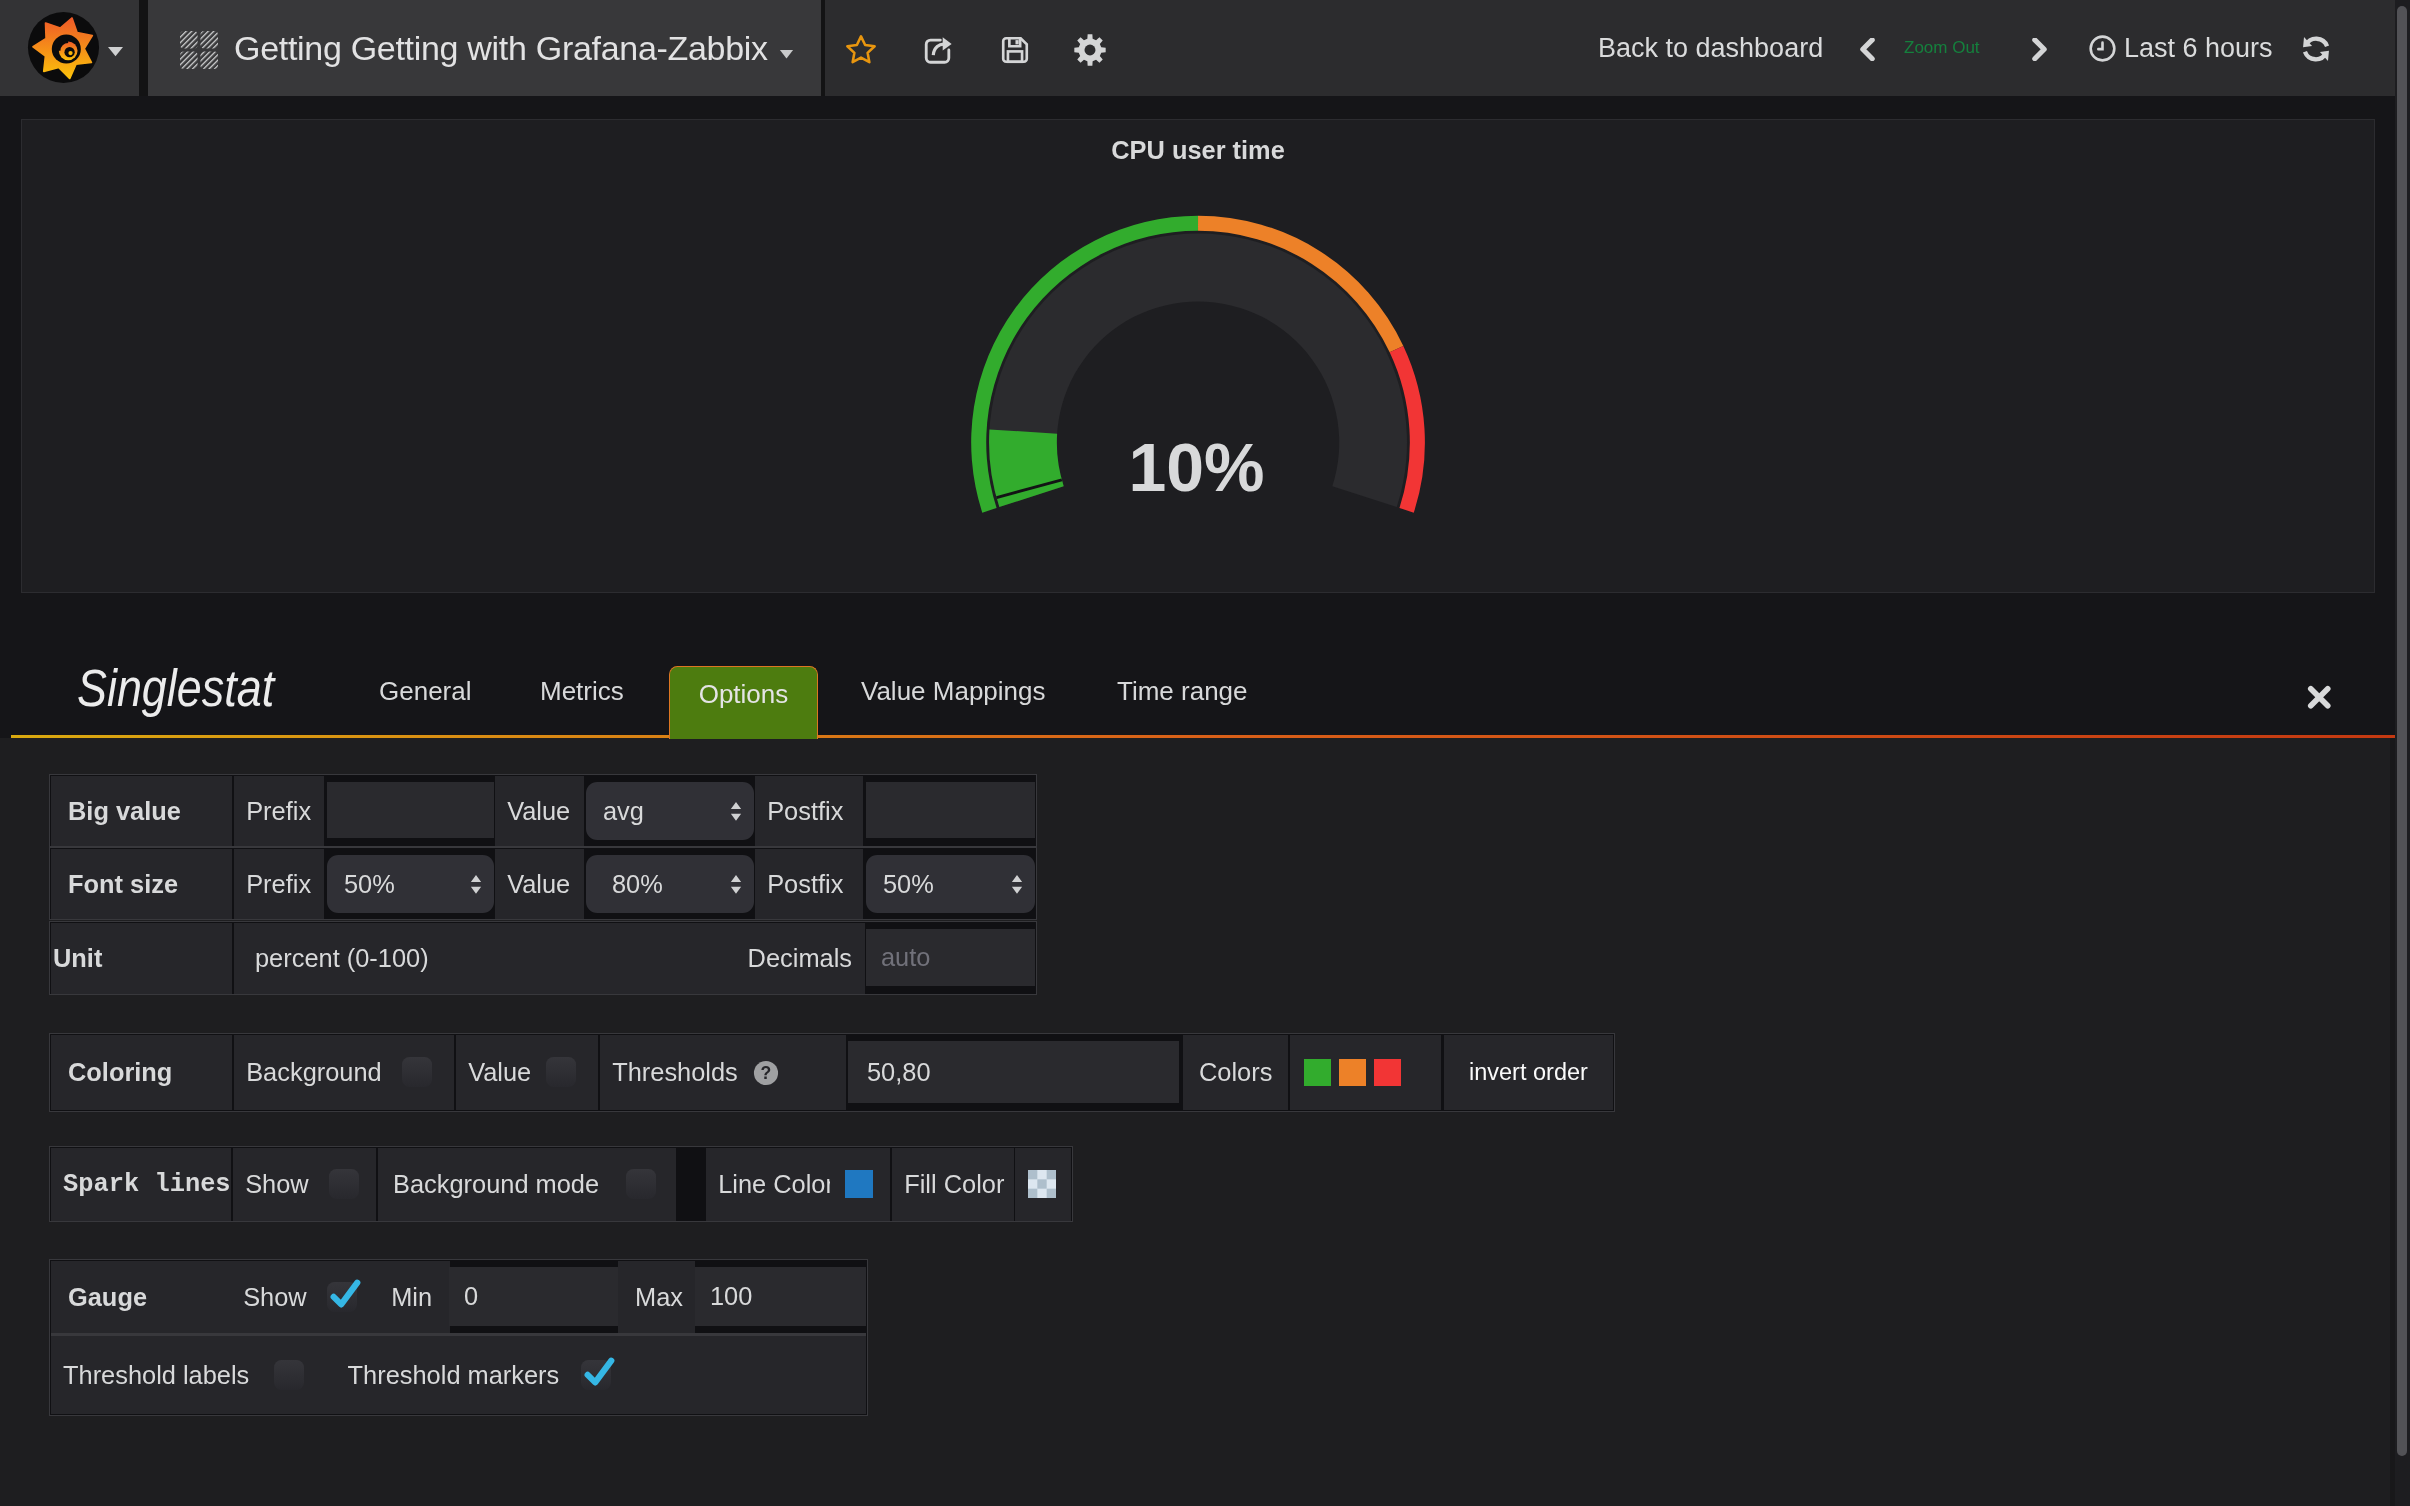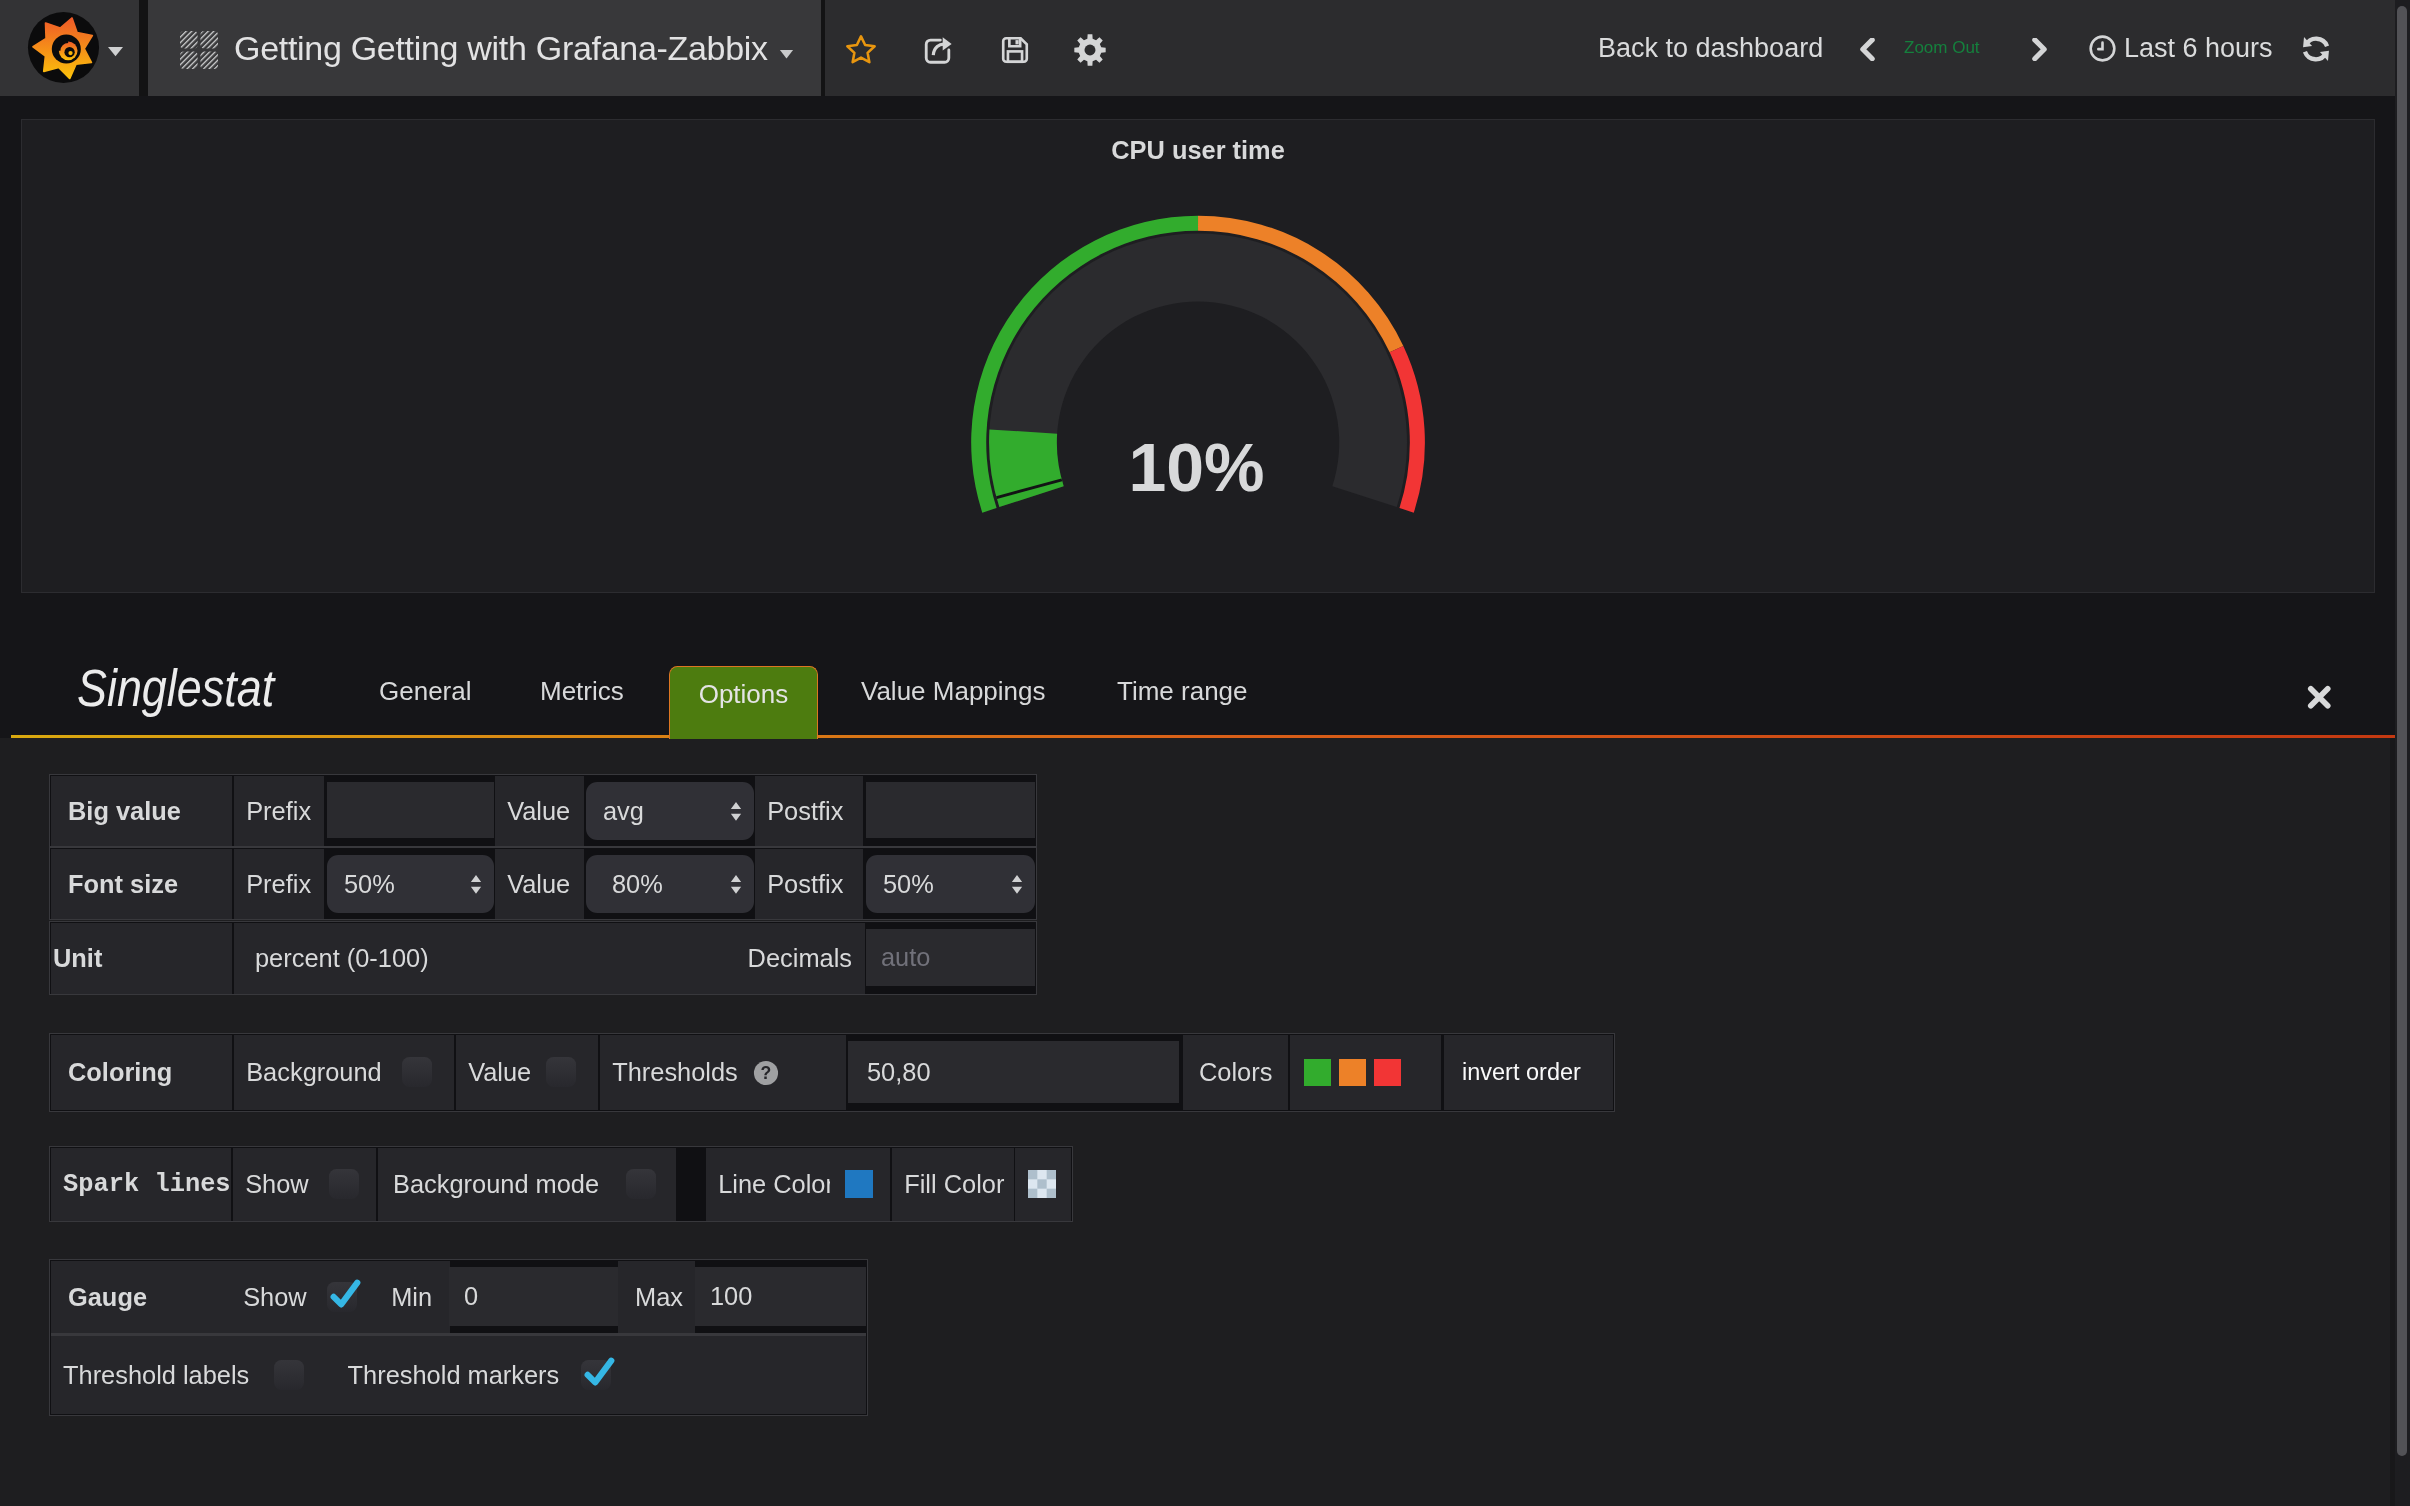--- a/index.html
+++ b/index.html
@@ -145,21 +145,21 @@
       <circle cx="14" cy="14" r="13" fill="#9fa0a2"></circle>
       <text x="14" y="20" text-anchor="middle" font-size="19" font-weight="bold" fill="#26262a">?</text>
     </svg></div>
 <div class="cell inp" style="left:848px;top:1041px;width:331px;height:62px;line-height:62px;padding-left:19px;">50,80</div>
 <div class="cell" style="left:1183px;top:1035px;width:105px;height:75px;line-height:75px;padding-left:16px;">Colors</div>
 <div class="cell" style="left:1290px;top:1035px;width:151px;height:75px;line-height:75px;padding-left:12.2px;">
     <div style="position:absolute;left:14px;top:23.5px;width:27px;height:27px;background:#32ac2d"></div>
     <div style="position:absolute;left:49px;top:23.5px;width:27px;height:27px;background:#ed8128"></div>
     <div style="position:absolute;left:84px;top:23.5px;width:27px;height:27px;background:#f23535"></div>
   </div>
-<div class="cell" style="left:1444px;top:1035px;width:169px;height:75px;line-height:75px;padding-left:18px;color:#fafafa;font-size:23.5px">invert order</div>
+<div class="cell" style="left:1444px;top:1035px;width:169px;height:75px;line-height:75px;padding-left:25px;color:#fafafa;font-size:23.5px">invert order</div>
 <div class="a" style="left:49px;top:1146px;width:1024px;height:76px;background:#101013;border:1.9px solid #38383c"></div>
 <div class="cell b" style="left:51px;top:1148px;width:180px;height:73px;line-height:73px;padding-left:12px;font-family:Liberation Mono, monospace;">Spark lines</div>
 <div class="cell" style="left:233px;top:1148px;width:143px;height:73px;line-height:73px;padding-left:12.2px;">Show</div>
 <div class="cb" style="left:329px;top:1169px"></div>
 <div class="cell" style="left:378px;top:1148px;width:298px;height:73px;line-height:73px;padding-left:15px;">Background mode</div>
 <div class="cb" style="left:626px;top:1169px"></div>
 <div class="cell" style="left:678px;top:1148px;width:150px;height:73px;line-height:73px;padding-left:12.2px;margin-left:28px;">Line Color</div>
 <div class="cell" style="left:830px;top:1148px;width:60px;height:73px;line-height:73px;padding-left:12.2px;">
     <div style="position:absolute;left:15px;top:21.7px;width:28px;height:28px;background:#1f78c1"></div>
   </div>

